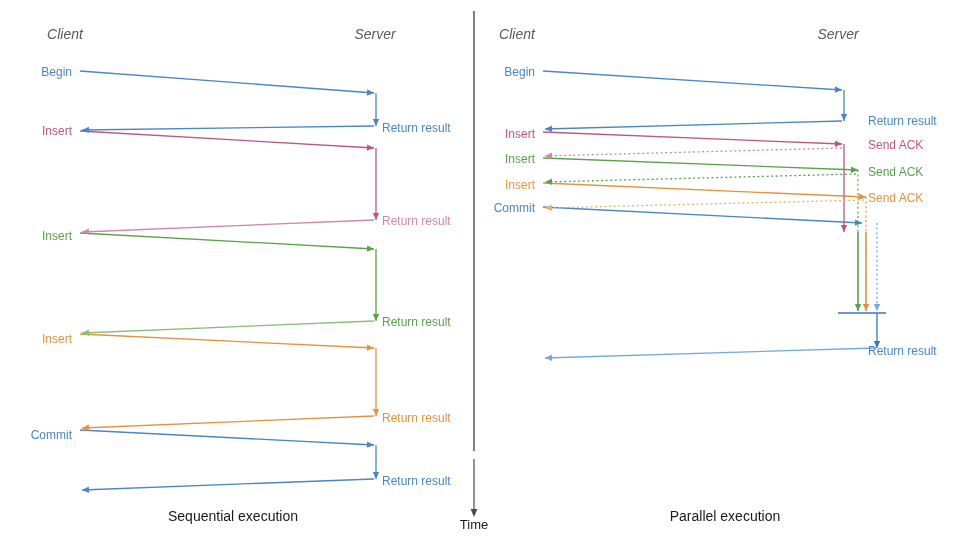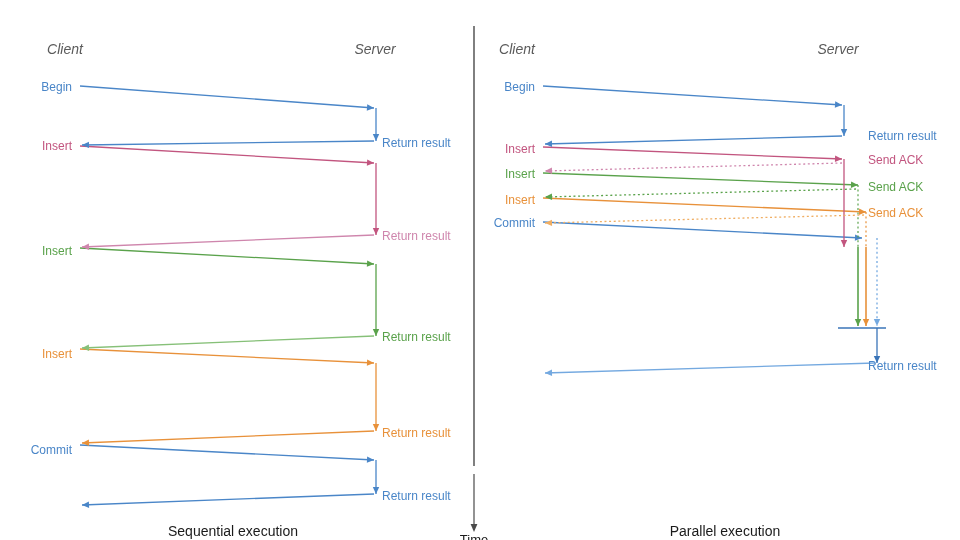--- a/index.html
+++ b/index.html
@@ -11,21 +11,21 @@
   body {
     width: 960px;
     height: 540px;
     position: relative;
     overflow: hidden;
     font-family: "Liberation Sans", sans-serif;
   }
   #diagram-root {
     position: absolute;
     left: 0;
-    top: 16px;
+    top: 1px;
     width: 960px;
     height: 500px;
     text-align: right;
   }
   svg#seq-svg {
     display: block;
     width: 960px;
     height: 540px;
   }
   text {

